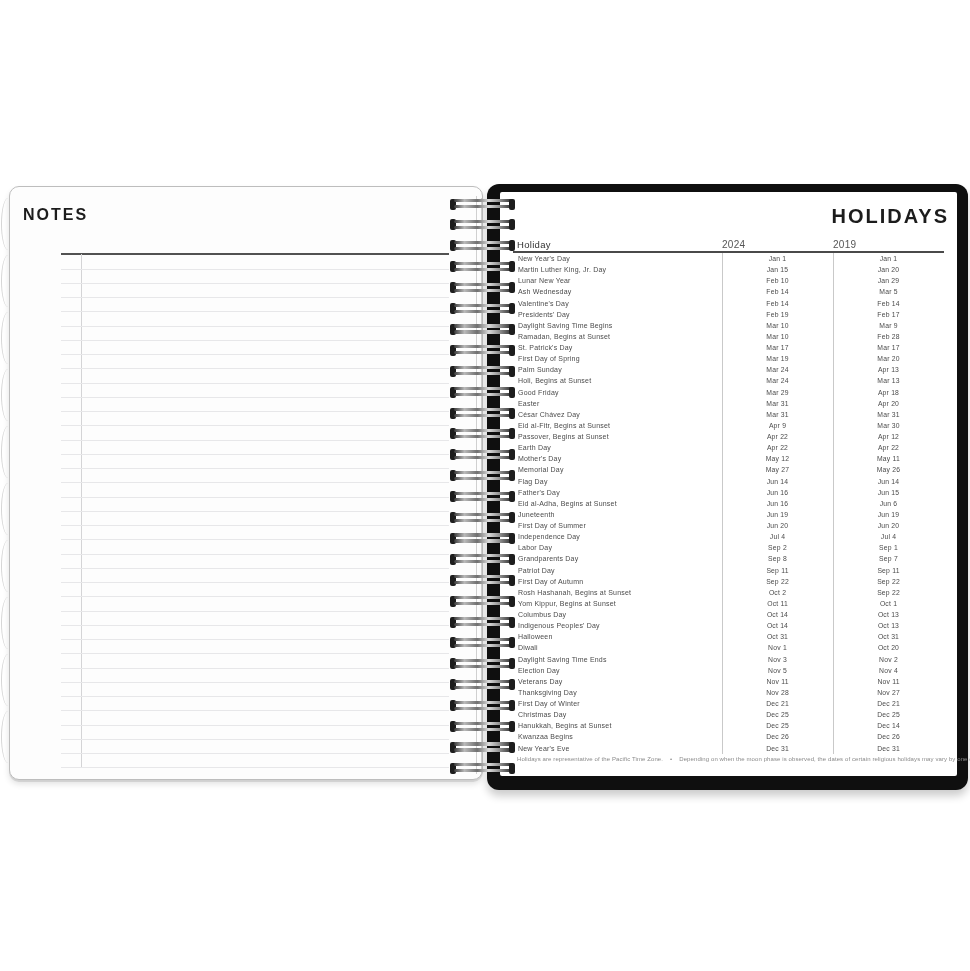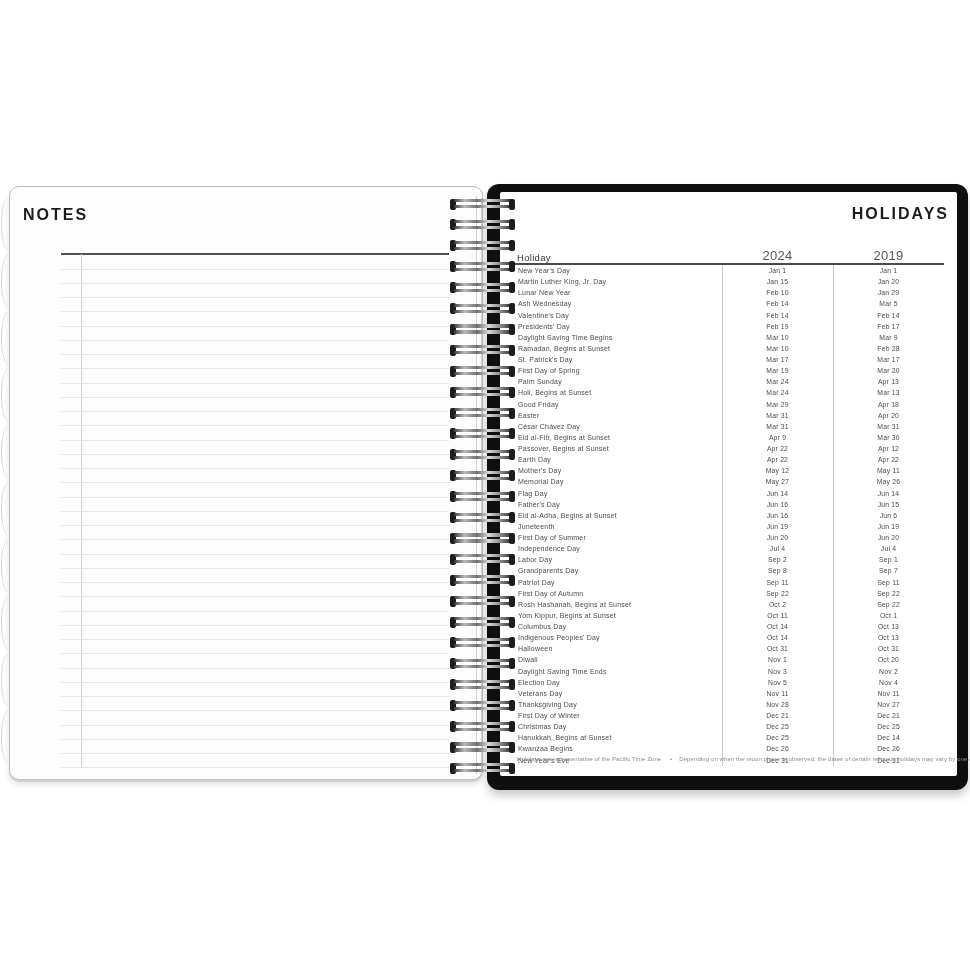--- a/index.html
+++ b/index.html
@@ -37,32 +37,32 @@
     position:absolute;left:487px;top:184px;width:481px;height:606px;
     background:#0f0f0f;border-radius:12px;
     box-shadow:0 6px 9px rgba(0,0,0,0.2);
   }
   .right-page{
     position:absolute;left:500px;top:192px;width:457px;height:584px;
     background:#ffffff;border-radius:2px;
   }
   .holidays-title{
     position:absolute;right:8px;top:13px;
-    font-size:16px;font-weight:700;letter-spacing:2px;color:#1c1c1c;
+    font-size:20px;font-weight:700;letter-spacing:2px;color:#1c1c1c;
   }
   
   .table{
-    position:absolute;left:13px;top:56px;width:431px;
+    position:absolute;left:13px;top:44px;width:431px;
   }
   .t-header{
     display:grid;grid-template-columns:209px 111px 111px;
     height:14px;align-items:end;
   }
   .t-header .h-name{font-size:9.5px;color:#333;padding-left:4px;letter-spacing:0.3px;}
-  .t-header .h-year{font-size:13px;color:#555;text-align:center;letter-spacing:0.3px;}
+  .t-header .h-year{font-size:10px;color:#555;letter-spacing:0.3px;}
   .t-underline{width:431px;height:2px;background:#4a4a4a;margin-top:1px;}
   .t-body{position:relative;width:431px;height:501px;}
   .col-sep{position:absolute;top:0;width:1px;height:501px;background:#c9c9c9;}
   .t-row{
     display:grid;grid-template-columns:209px 111px 111px;
     height:11.14px;line-height:11.14px;
   }
   .t-row .c-name{font-size:7px;color:#4b4b4b;padding-left:5px;letter-spacing:0.2px;white-space:nowrap;overflow:hidden;}
   .t-row .c-date{font-size:6.8px;color:#4b4b4b;text-align:center;letter-spacing:0.2px;}
   .footnote{

